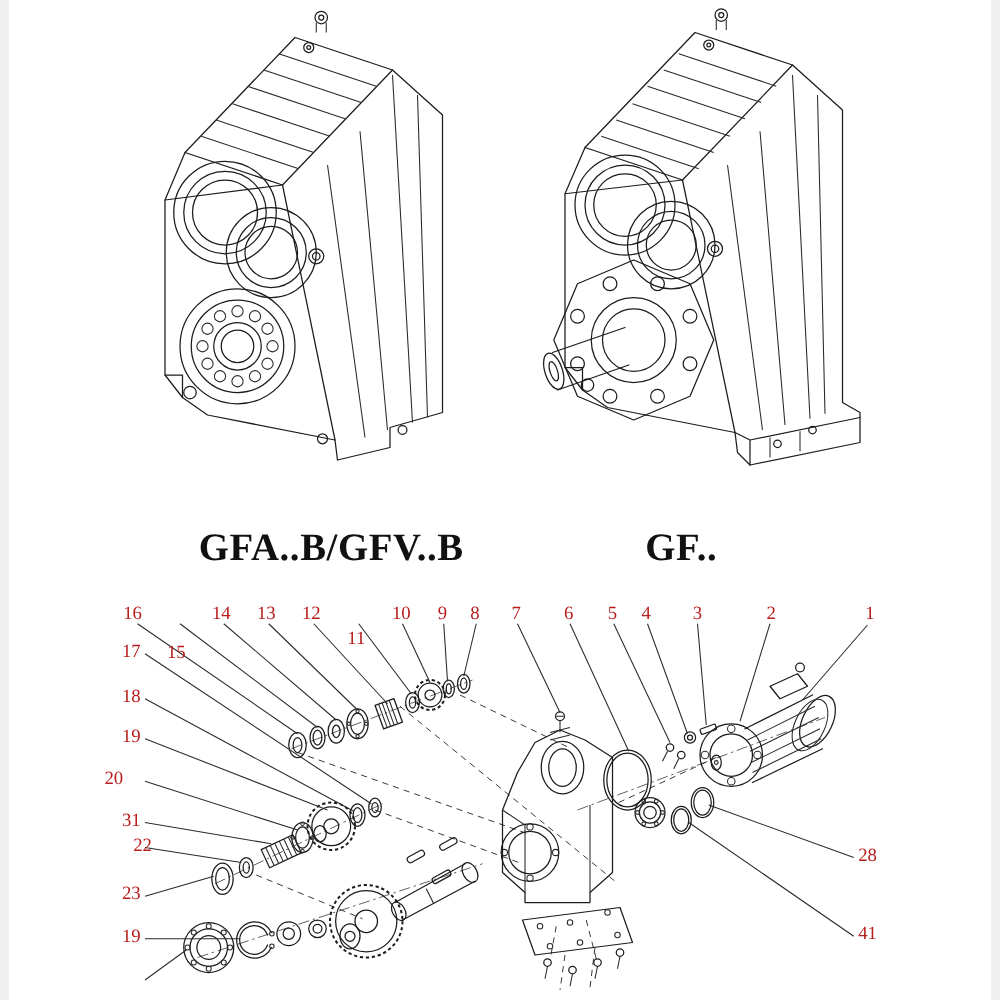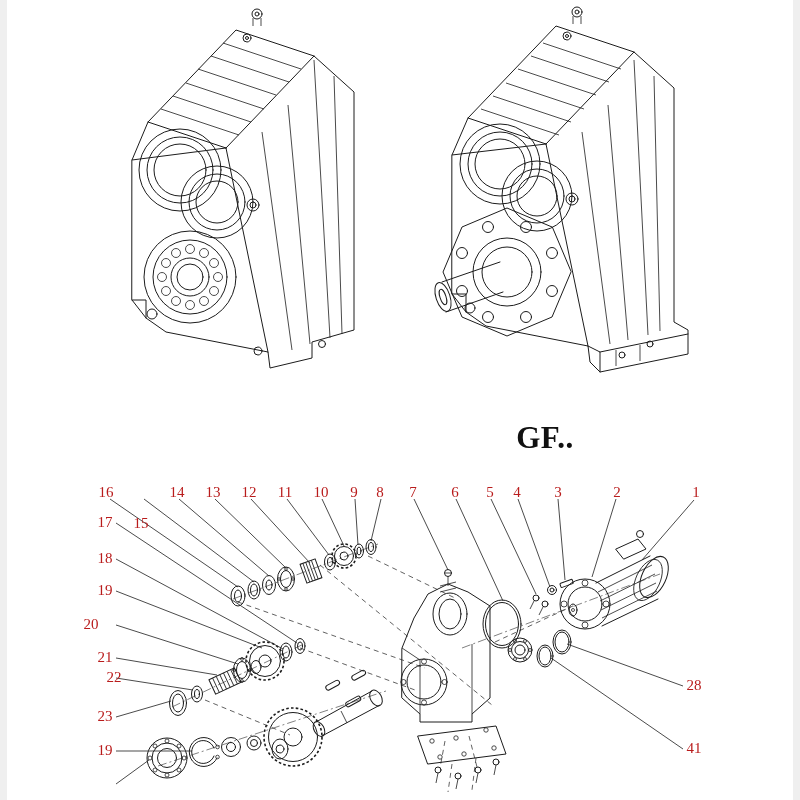--- a/index.html
+++ b/index.html
@@ -353,44 +353,45 @@
         <path class="thin" d="M116,678 L193,690"></path>
         <path class="thin" d="M116,717 L171,701"></path>
         <path class="thin" d="M116,751 L192,751"></path>
         <path class="thin" d="M116,784 L149,760"></path>
         <path class="thin" d="M683,686 L567,644"></path>
         <path class="thin" d="M683,749 L551,658"></path>
       </g>
     </g>
   </svg>
 
+  <div class="model-label" style="left:265px;top:420px;">GFA..B/GFV..B</div>
   <div class="model-label" style="left:545px;top:420px;">GF..</div>
 
   <span class="co" style="left:106px;top:492px;">16</span>
   <span class="co" style="left:141px;top:508px;margin-top:15px;">15</span>
   <span class="co" style="left:177px;top:492px;">14</span>
   <span class="co" style="left:213px;top:492px;">13</span>
   <span class="co" style="left:249px;top:492px;">12</span>
-  <span class="co" style="left:285px;top:492px;">11</span>
+  <span class="co" style="left:285px;top:512px;">11</span>
   <span class="co" style="left:321px;top:492px;">10</span>
   <span class="co" style="left:354px;top:492px;">9</span>
   <span class="co" style="left:380px;top:492px;">8</span>
   <span class="co" style="left:413px;top:492px;">7</span>
   <span class="co" style="left:455px;top:492px;">6</span>
   <span class="co" style="left:490px;top:492px;">5</span>
   <span class="co" style="left:517px;top:492px;">4</span>
   <span class="co" style="left:558px;top:492px;">3</span>
   <span class="co" style="left:617px;top:492px;">2</span>
   <span class="co" style="left:696px;top:492px;">1</span>
 
   <span class="co" style="left:105px;top:522px;">17</span>
   <span class="co" style="left:105px;top:558px;text-align:right;">18</span>
   <span class="co" style="left:105px;top:590px;text-align:center;">19</span>
   <span class="co" style="left:91px;top:624px;">20</span>
-  <span class="co" style="left:105px;top:657px;">21</span>
+  <span class="co" style="left:105px;top:657px;">31</span>
   <span class="co" style="left:114px;top:677px;">22</span>
   <span class="co" style="left:105px;top:716px;">23</span>
   <span class="co" style="left:105px;top:750px;">19</span>
   <span class="co" style="left:105px;top:783px;margin-top:44px;">25</span>
 
   <span class="co" style="left:694px;top:685px;">28</span>
   <span class="co" style="left:694px;top:748px;">41</span>
 </div>
 
 </body></html>

